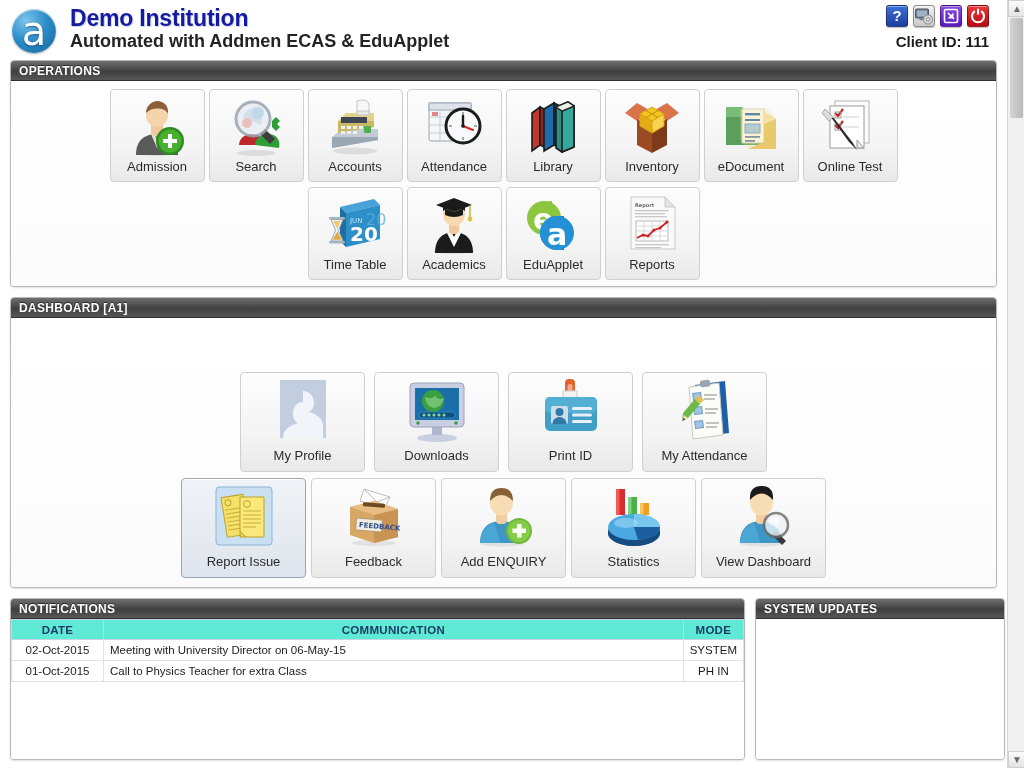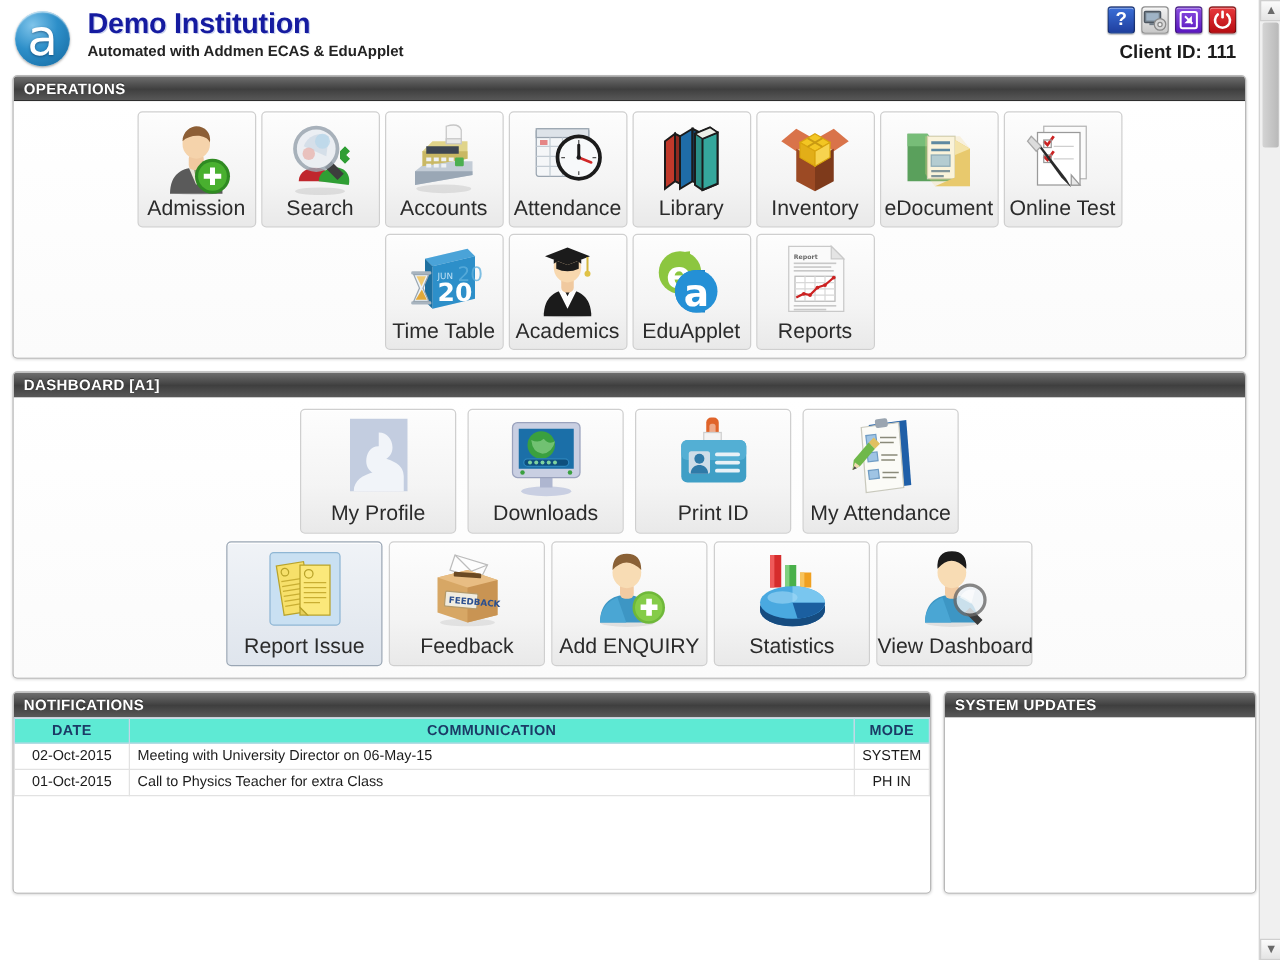--- a/index.html
+++ b/index.html
@@ -29,21 +29,21 @@
     text-shadow: 0 1px 2px rgba(0,40,80,.55);
   }
   .title-block { position:absolute; left:70px; top:4px; }
   .inst-title {
     font-size:23px; font-weight:bold; color:#151ba0; letter-spacing:-.2px;
     text-shadow: 1px 1px 0 #cdd4ee;
     line-height: 28px;
     white-space:nowrap;
   }
   .inst-sub {
-    font-size:12px; font-weight:bold; color:#232323;
+    font-size:18px; font-weight:bold; color:#232323;
     line-height: 17px; margin-top:1px; white-space:nowrap;
   }
   .header-right { position:absolute; right:18px; top:5px; text-align:right; }
   .hdr-icons { display:flex; gap:5px; justify-content:flex-end; }
   .hdr-btn {
     width:22px; height:22px; border-radius:3px; position:relative;
     border:1px solid rgba(0,0,0,.35);
     box-shadow: inset 0 1px 0 rgba(255,255,255,.45), 0 1px 1px rgba(0,0,0,.25);
     cursor:pointer;
   }
@@ -77,21 +77,21 @@
   .tile {
     width:95px; height:93px;
     border:1px solid #cfcfcf; border-radius:4px;
     background:linear-gradient(#fdfdfd 0%,#f4f4f4 62%,#e9e9e9 100%);
     display:flex; flex-direction:column; align-items:center;
     cursor:pointer; position:relative;
     box-shadow: inset 0 1px 0 #fff;
   }
   .tile .art { height:70px; width:100%; display:flex; align-items:center; justify-content:center; }
   .tile .cap {
-    font-size:17px; color:#2b2b2b; line-height:14px; text-align:center;
+    font-size:13px; color:#2b2b2b; line-height:14px; text-align:center;
     width:100%; white-space:nowrap;
   }
   .tile.dash { width:125px; height:100px; }
   .tile.dash .art { height:76px; }
   .tile.sel { border-color:#9aa6b4; background:linear-gradient(#f0f3f7,#dfe5ed); }
 
   svg { display:block; }
 
   
   .bottom { display:flex; gap:0; }
@@ -436,21 +436,21 @@
           </div>
 
         </div>
       </div>
     </div>
 
     <div class="panel">
       <div class="panel-head">DASHBOARD [A1]</div>
       <div class="panel-body" style="padding:9px 0 9px 0;">
 
-        <div class="tile-row" style="gap:9px;">
+        <div class="tile-row" style="gap:9px;margin-top:45px;">
 
           <div class="tile dash">
             <div class="art">
               <svg width="64" height="68" viewBox="0 0 64 68">
                 <rect x="9" y="3" width="46" height="58" fill="#c3cde0"></rect>
                 <path d="M32 14 c7 0 11 6 11 12 c0 5 -3 8 -5 9 c6 2 14 5 14 14 c0 6 0 12 0 12 L12 61 c0 -9 8 -13 15 -15 c-2 -1 -5 -4 -5 -9 c0 -6 3 -12 10 -12 z" fill="#f1f4f9"></path>
               </svg>
             </div>
             <div class="cap">My Profile</div>
           </div>

